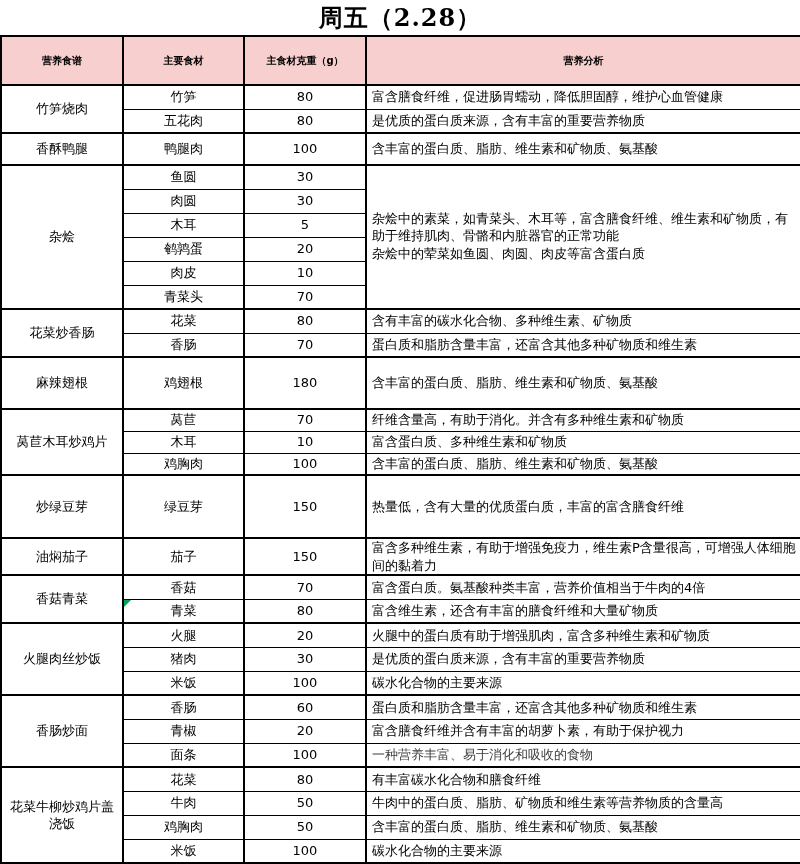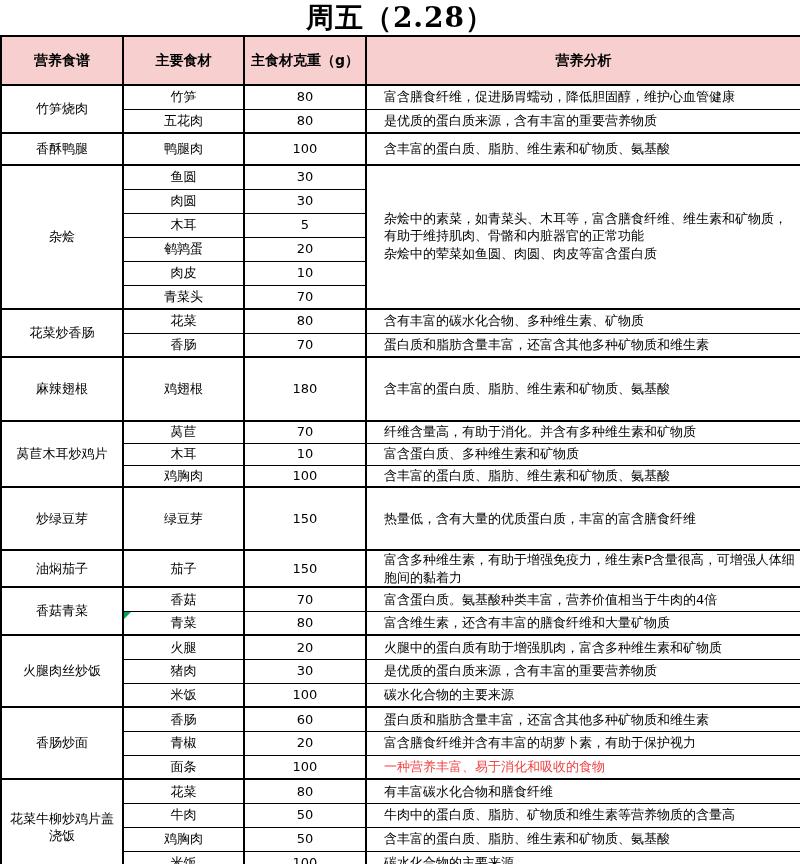--- a/index.html
+++ b/index.html
@@ -1,29 +1,29 @@
 <!DOCTYPE html>
 <html><head>
 <meta charset="utf-8">
 <style>
   html,body{margin:0;padding:0;background:#fff;}
   body{width:800px;font-family:"DejaVu Sans",sans-serif;color:#000;}
   .title{height:35px;display:flex;align-items:center;justify-content:center;
-         font-family:"DejaVu Serif",serif;font-weight:bold;font-size:28px;letter-spacing:1px;}
+         font-family:"DejaVu Serif",serif;font-weight:bold;font-size:24px;letter-spacing:1px;}
   table{width:800px;border-collapse:collapse;table-layout:fixed;border:2px solid #000;}
   th,td{border:1px solid #000;border-left-width:2px;border-right-width:2px;
         font-size:13px;padding:0 2px;overflow:hidden;line-height:1.35;}
-  thead th{background:#f8cfcf;height:47px;font-size:14px;font-weight:bold;text-align:center;}
+  thead th{background:#f8cfcf;height:47px;font-size:10px;font-weight:bold;text-align:center;}
   tr{height:24px;}
   tr.sec th,tr.sec td{border-top-width:2px;}
   td.c1,td.c2,td.c3{text-align:center;vertical-align:middle;}
-  td.c4{text-align:left;padding-left:17px;vertical-align:middle;}
+  td.c4{text-align:left;padding-left:5px;vertical-align:middle;}
   .pre{white-space:pre-line;font-family:Liberation Mono, monospace;}
-  .navy{color:#ef4444;}
-  .h40{height:32px}.h53{height:64px}.h47{height:63px}.h50{height:32px}.h22{height:22px}
+  .navy{color:#404040;}
+  .h40{height:32px}.h53{height:52px}.h47{height:63px}.h50{height:32px}.h22{height:22px}
   td.rel{position:relative;}
   .tri{position:absolute;top:0;left:0;width:0;height:0;
        border-top:7px solid #00a650;border-right:7px solid transparent;}
 </style>
 </head>
 <body>
 
 <div class="title">周五（2.28）</div>
 
 <table>

